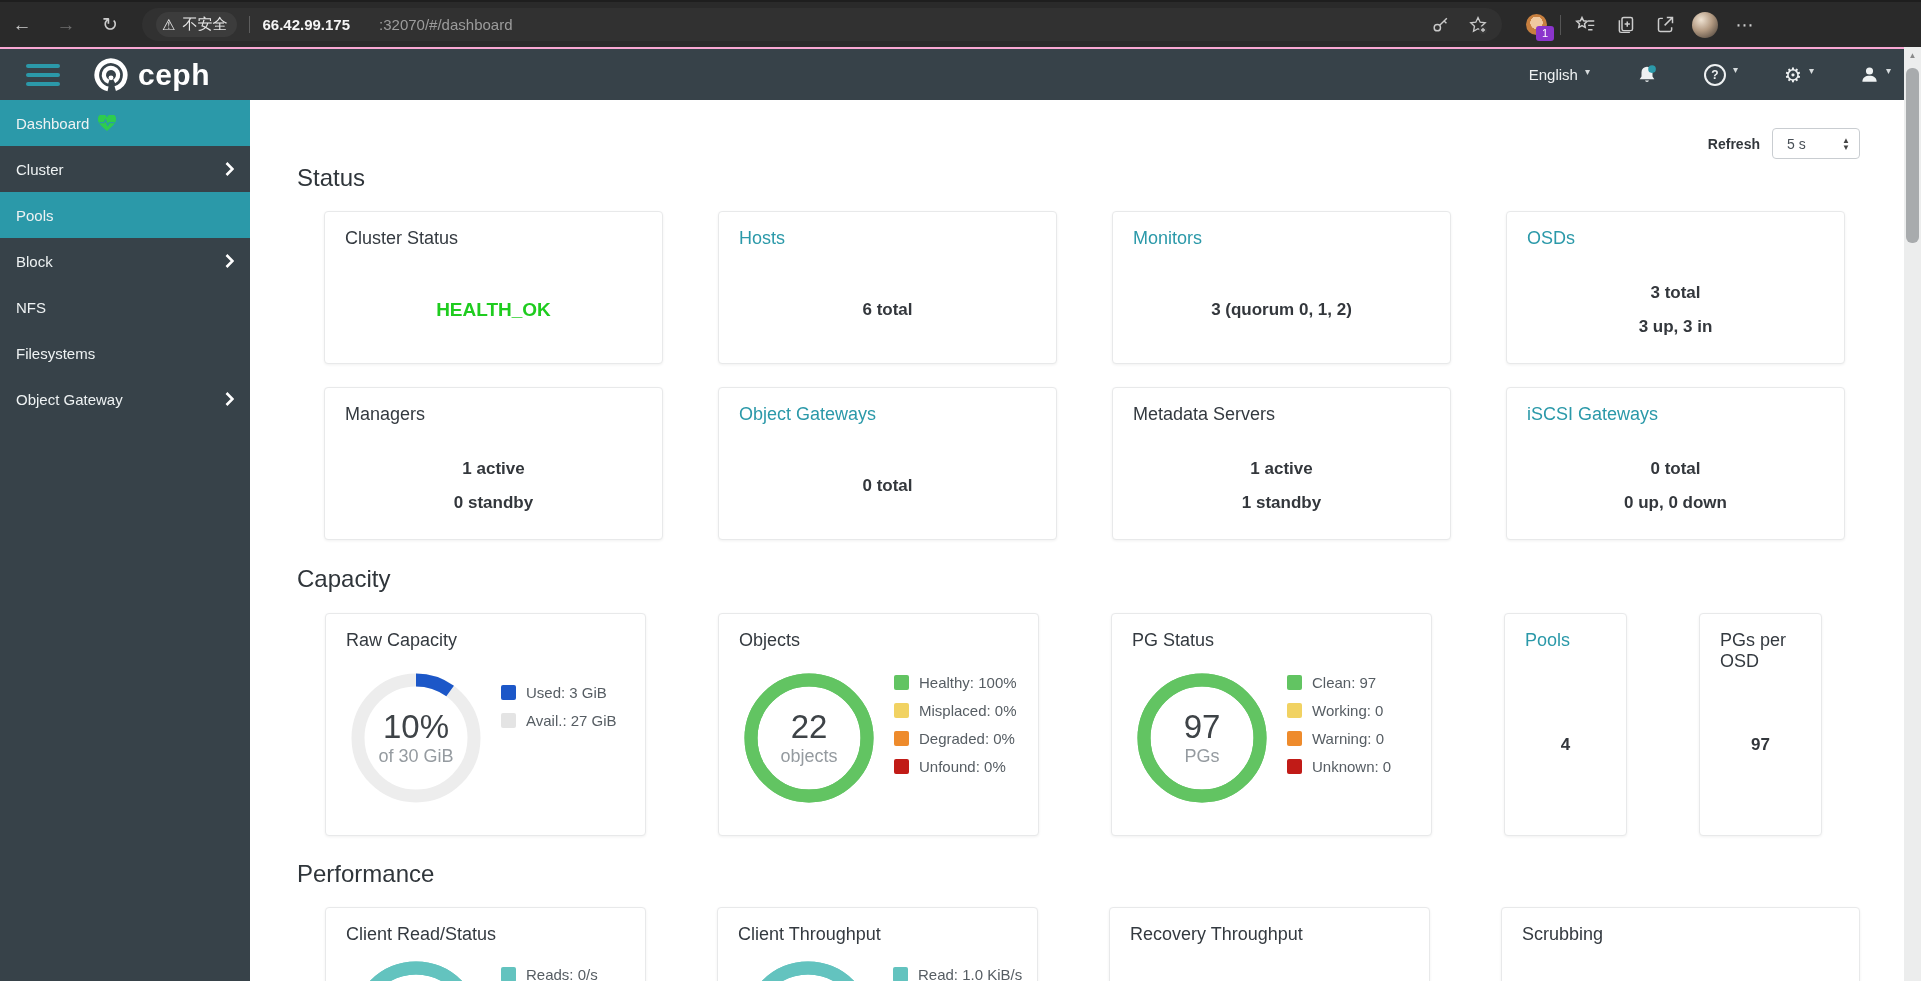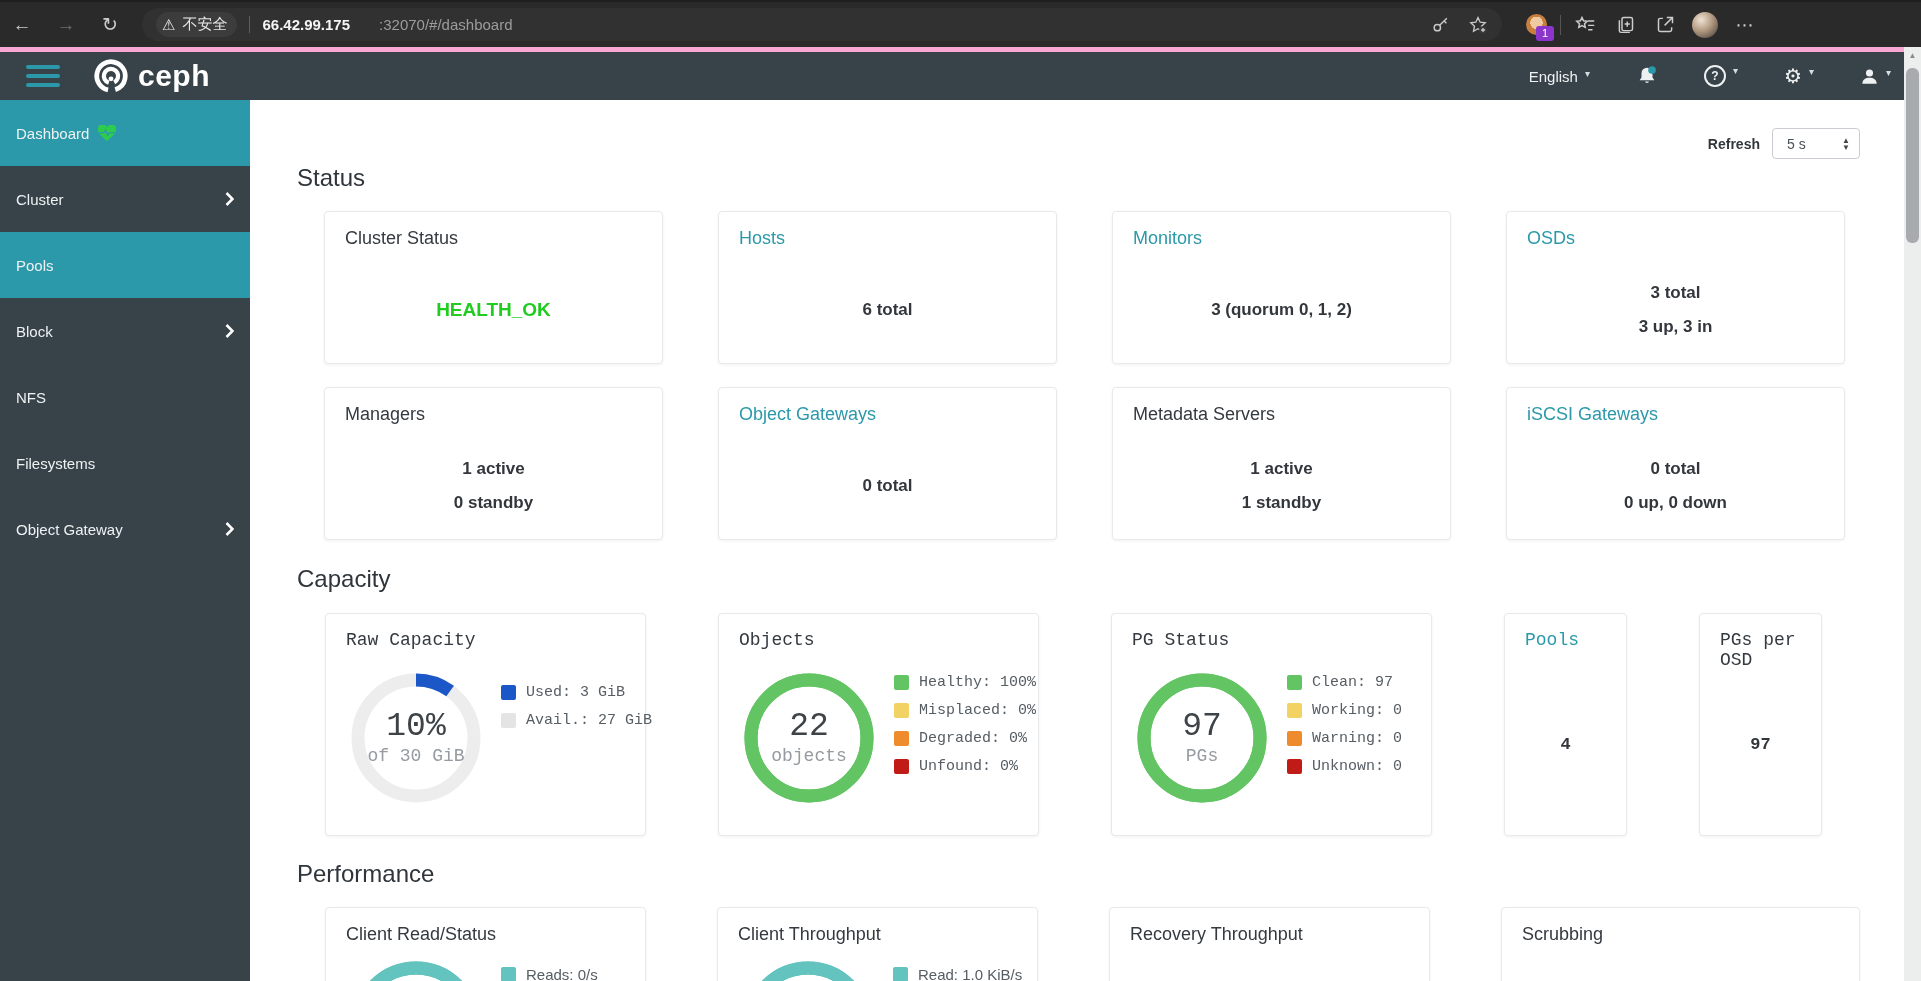--- a/index.html
+++ b/index.html
@@ -23,34 +23,34 @@
   .tb-ic{width:40px;display:flex;justify-content:center;align-items:center;cursor:pointer;position:relative;}
   .tb-sep{width:1px;height:20px;background:#555;margin:0 4px;}
   .ext-badge{position:absolute;right:2px;bottom:-6px;background:#8b35cc;color:#fff;font-size:11px;
     min-width:14px;height:15px;border-radius:3px;text-align:center;line-height:15px;padding:0 2px;}
   .monkey{width:21px;height:21px;border-radius:50%;background:radial-gradient(circle at 50% 42%,#f0c9a0 0 38%,#c77f3f 39% 100%);}
   .avatar{width:26px;height:26px;border-radius:50%;
     background:radial-gradient(circle at 35% 30%,#efe2d2,#b39a82 45%,#5d5146 85%);}
   .more-dots{color:#cdcdcd;font-size:18px;letter-spacing:1px;}
   
   .ceph-nav{position:absolute;top:47px;left:0;width:1921px;height:53px;background:#374249;
-    border-top:5px solid #f9a8d4;box-sizing:border-box;display:flex;align-items:center;z-index:20;}
+    border-top:2px solid #f9a8d4;box-sizing:border-box;display:flex;align-items:center;z-index:20;}
   .hamburger{margin-left:26px;width:34px;display:flex;flex-direction:column;gap:5px;cursor:pointer;}
   .hamburger span{display:block;height:4px;border-radius:2px;background:#2b99a9;}
   .brand{display:flex;align-items:center;margin-left:32px;cursor:pointer;}
   .brand-text{color:#fff;font-size:30px;font-weight:600;letter-spacing:.5px;margin-left:8px;line-height:1;}
   .nav-right{margin-left:auto;display:flex;align-items:center;gap:46px;margin-right:30px;}
   .nav-item{display:flex;align-items:flex-start;color:#eef1f2;font-size:15px;cursor:pointer;gap:7px;}
   .caret{font-size:10px;color:#d6dbdd;}
   .help-circ{width:18px;height:18px;border-radius:50%;border:2px solid #eef1f2;color:#eef1f2;
     font-size:12px;font-weight:700;display:flex;align-items:center;justify-content:center;}
   .gear{font-size:20px;color:#eef1f2;line-height:1;}
   
   .sidebar{position:absolute;top:100px;left:0;width:250px;height:881px;background:#374249;z-index:10;}
-  .side-item{height:66px;display:flex;align-items:center;padding:8px 16px;box-sizing:border-box;
+  .side-item{height:46px;display:flex;align-items:center;padding:8px 16px;box-sizing:border-box;
     color:#eef2f3;font-size:15px;cursor:pointer;gap:9px;}
   .side-item.active{background:#2b99a9;}
   .side-chev{margin-left:auto;display:flex;align-items:center;}
   
   .main{position:absolute;left:250px;top:100px;width:1654px;height:881px;background:#fff;overflow:hidden;border-radius:14px;}
   .refresh-row{position:absolute;top:28px;right:44px;display:flex;align-items:center;gap:12px;}
   .refresh-label{font-size:14px;font-weight:700;color:#32373c;}
   .refresh-select{width:88px;height:31px;border:1px solid #c9cdd1;border-radius:4px;display:flex;
     align-items:center;justify-content:space-between;padding:0 9px 0 14px;box-sizing:border-box;cursor:pointer;}
   .refresh-value{font-size:14px;color:#495057;}
@@ -63,21 +63,21 @@
     box-shadow:0 1px 3px rgba(0,0,0,.06);box-sizing:border-box;}
   .s-card{height:153px;margin-left:20px;}
   .card-title{padding:16px 20px 0;font-size:18px;color:#343a40;}
   .card-title.link{color:#2b99a9;cursor:pointer;}
   .card-body{position:absolute;left:0;right:0;top:52px;bottom:8px;display:flex;flex-direction:column;
     justify-content:center;align-items:center;}
   .val-line{font-size:17px;font-weight:700;color:#33373c;line-height:34px;}
   .val-line:empty{display:none;}
   .val-health{font-size:19px;font-weight:700;color:#1fcc1f;line-height:34px;}
   .capacity-row{position:absolute;left:75px;top:513px;display:flex;gap:72px;}
-  .c-card{height:223px;font-family:Liberation Mono, monospace;}
+  .c-card{height:223px;}
   .w-wide{width:321px;}  .w-narrow{width:123px;}
   .donut-wrap{position:absolute;left:24px;top:58px;width:132px;height:132px;}
   .donut-wrap svg{position:absolute;left:0;top:0;}
   .donut-wrap circle{fill:none;stroke-width:13px;}
   .donut-center{position:absolute;left:0;top:0;width:132px;height:132px;display:flex;
     flex-direction:column;align-items:center;justify-content:center;}
   .donut-big{font-size:33px;color:#3e4347;line-height:36px;}
   .donut-sub{font-size:18px;color:#959ba0;line-height:22px;}
   .legend{position:absolute;left:175px;}
   .legend-row{display:flex;align-items:center;margin-bottom:11px;}

